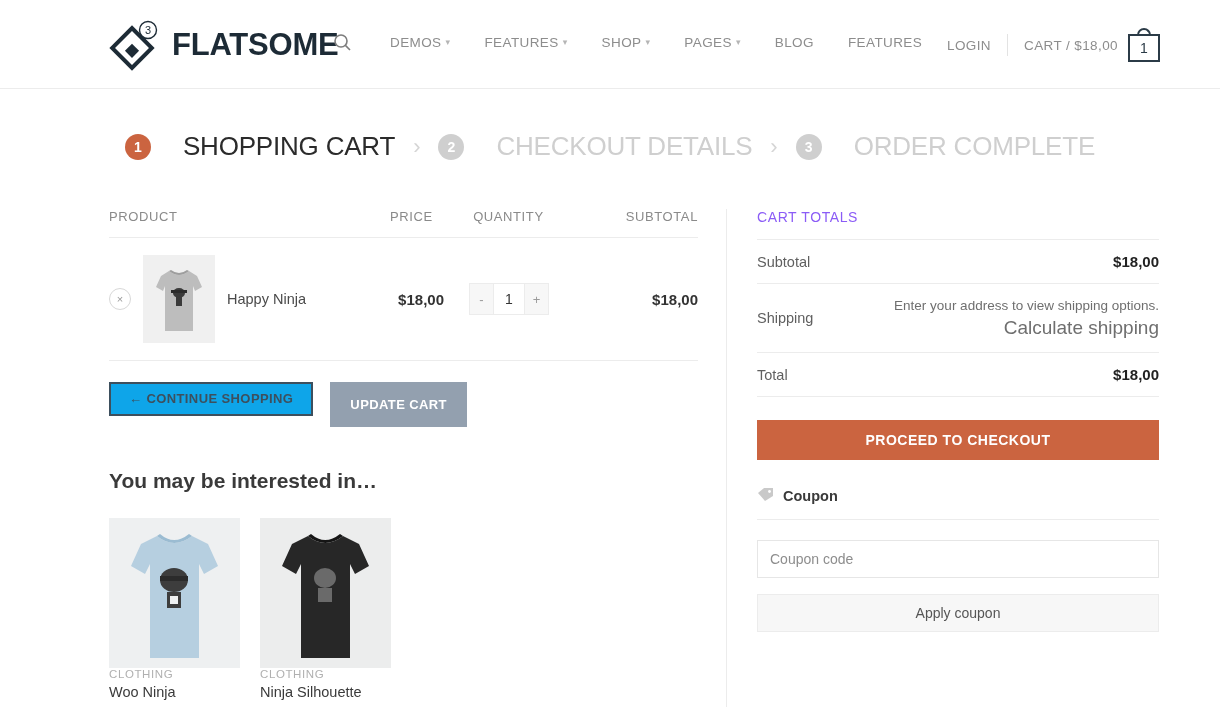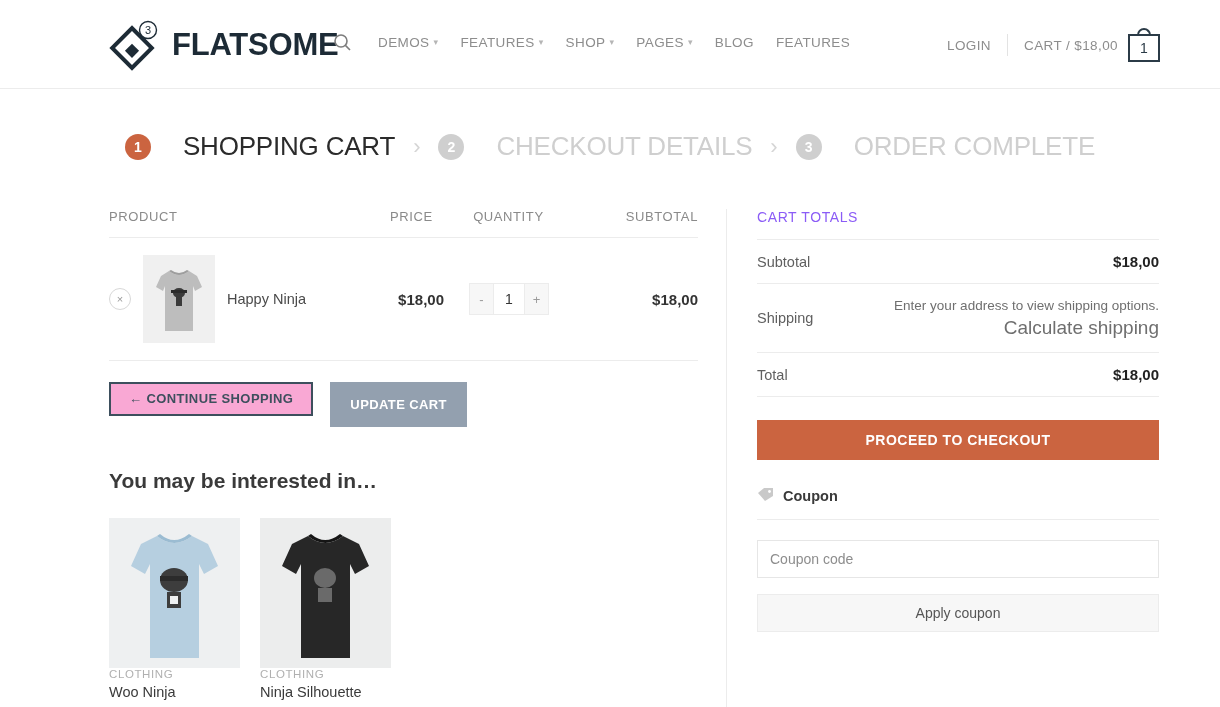--- a/index.html
+++ b/index.html
@@ -23,21 +23,21 @@
     display: flex; align-items: center; gap: 11px;
   }
   .logo-mark { position: relative; width: 52px; height: 52px; }
   .logo-text {
     font-size: 31px; font-weight: bold; letter-spacing: -0.2px;
     color: #1d2b36; font-family: "Liberation Sans", sans-serif;
   }
 
   .mainnav {
     position: absolute; left: 333px; top: 33px;
-    display: flex; align-items: center; gap: 22px;
+    display: flex; align-items: center; gap: 34px;
   }
   .search-icon-btn { display:flex; align-items:center; margin-right: 4px; }
   .nav-item {
     font-size: 13.5px; letter-spacing: 0.4px; color: #8d8d8d;
     display: flex; align-items: center; gap: 4px; cursor: pointer;
     white-space: nowrap;
   }
   .caret { font-size: 9px; color: #b5b5b5; line-height: 1; }
 
   .header-right {
@@ -126,21 +126,21 @@
     font-size: 13px; cursor: pointer; font-family: inherit;
   }
   .stepper .qtybox {
     width: 32px; background: #fff; border-left: 1px solid #ececec;
     border-right: 1px solid #ececec; text-align: center; font-size: 14px;
     color: #333; line-height: 30px;
   }
 
   .cart-actions { display: flex; gap: 17px; margin-top: 21px; }
   .btn-continue {
-    border: 2px solid #3d4f5d; color: #3d4f5d; background: #f9a8d4;
+    border: 2px solid #3d4f5d; color: #3d4f5d; background: #0ea5e9;
     font-size: 13px; font-weight: bold; letter-spacing: 0.4px;
     padding: 0 18px; height: 34px; line-height: 30px; cursor: pointer;
     font-family: inherit;
   }
   .btn-update {
     background: #93a0af; color: #fff; border: none;
     font-size: 13px; font-weight: bold; letter-spacing: 0.4px;
     padding: 0 20px; height: 45px; cursor: pointer; font-family: inherit;
   }
 

